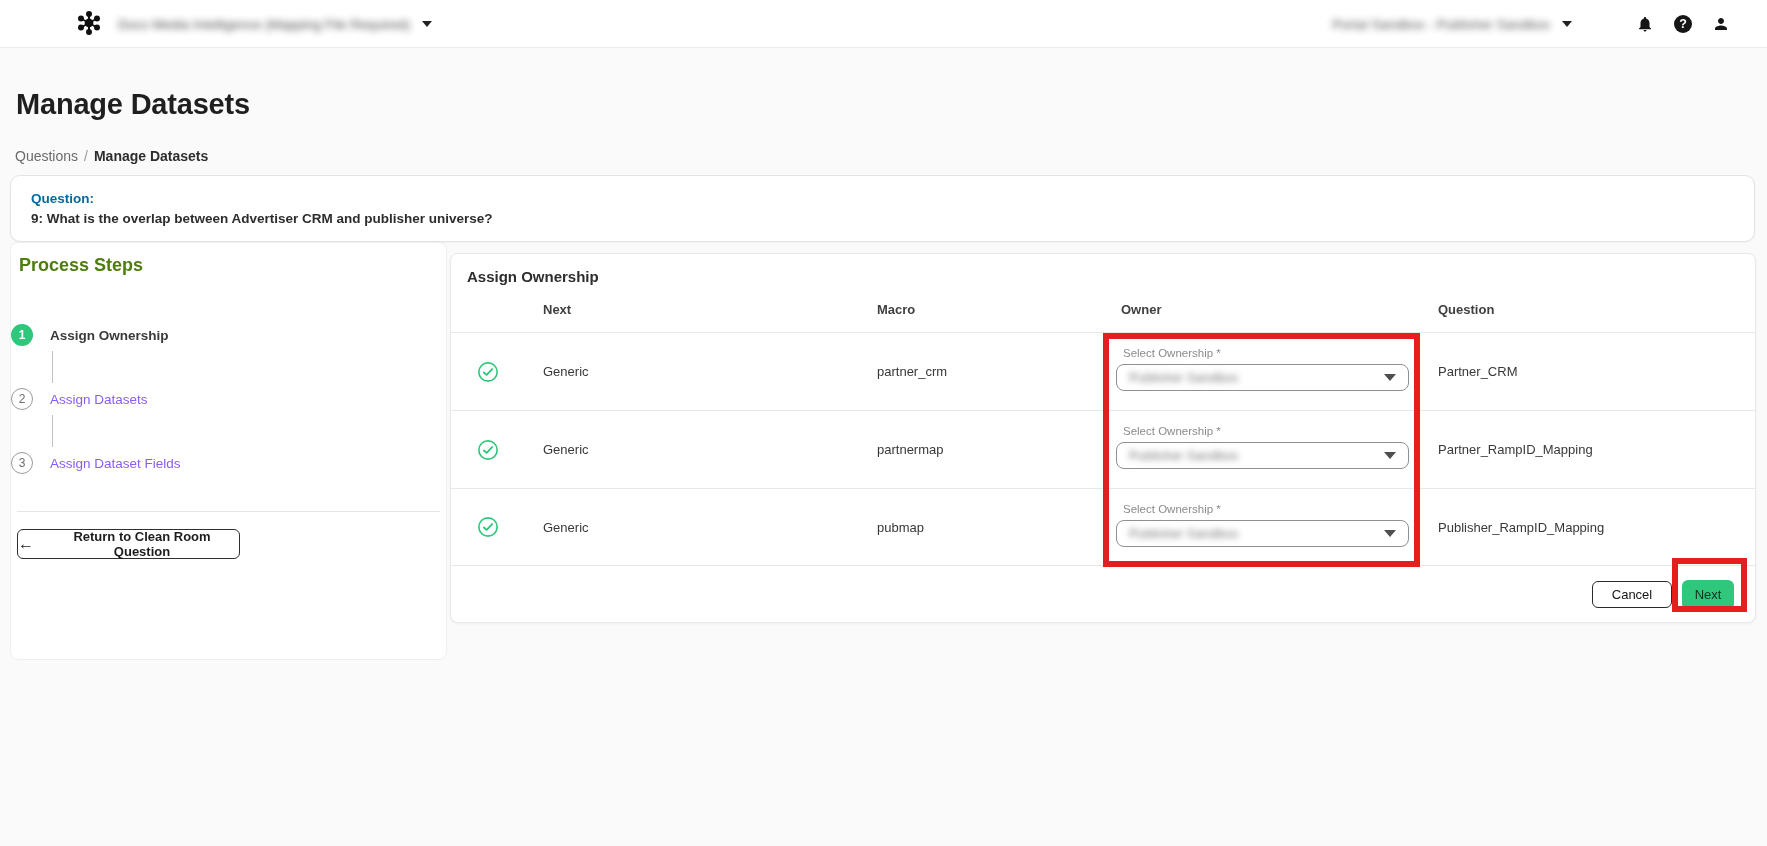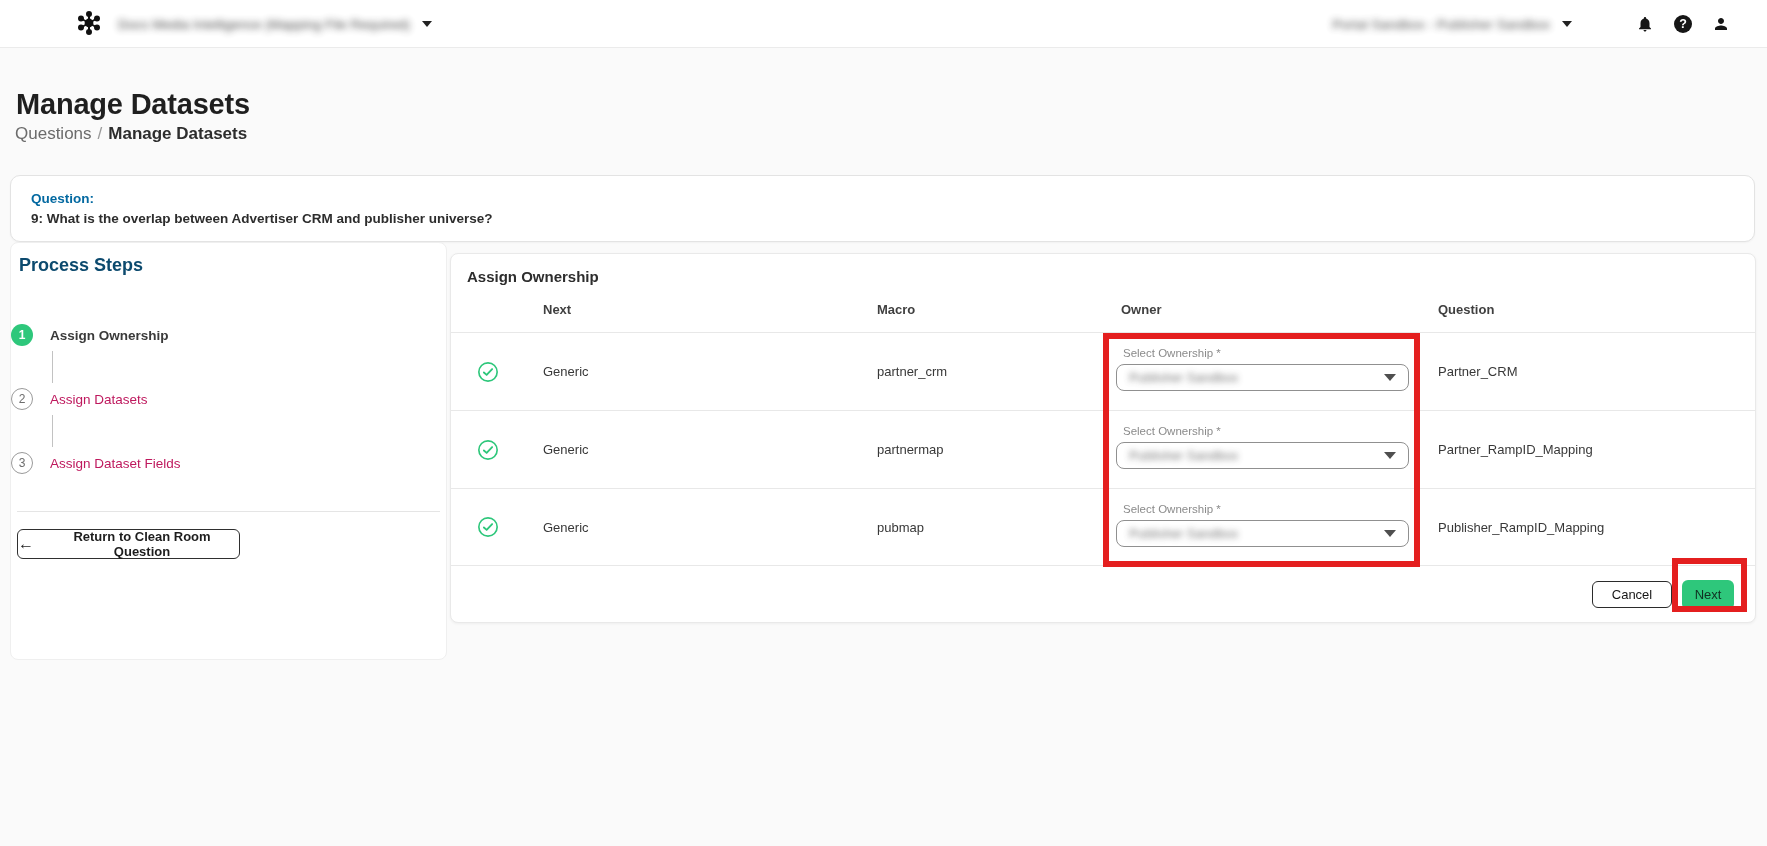--- a/index.html
+++ b/index.html
@@ -17,43 +17,43 @@
   .nav-env { position:absolute; right:195px; top:0; height:48px; display:flex; align-items:center; gap:12px; cursor:pointer; }
   .nav-env .t { font-size:13.5px; color:#333; filter:blur(3.5px); opacity:.85; }
   .nav-icons { position:absolute; right:36px; top:0; height:48px; display:flex; align-items:center; gap:18px; }
   .nav-icon { width:20px; height:20px; display:flex; align-items:center; justify-content:center; cursor:pointer; }
   .help-circle { width:18px; height:18px; border-radius:50%; background:#161616; color:#fff;
     font-size:12.5px; font-weight:700; display:flex; align-items:center; justify-content:center; }
 
   
   .page-title { position:absolute; left:16px; top:88px; font-size:29px; font-weight:600;
     color:#1f1f1f; letter-spacing:-0.2px; }
-  .breadcrumb { position:absolute; left:15px; top:124px; font-size:17px; display:flex; gap:6px; align-items:center; }
+  .breadcrumb { position:absolute; left:15px; top:148px; font-size:14px; display:flex; gap:6px; align-items:center; }
   .breadcrumb .crumb-link { color:#6b6b6b; cursor:pointer; }
   .breadcrumb .crumb-sep { color:#9a9a9a; }
   .breadcrumb .crumb-current { color:#2d2d2d; font-weight:600; }
 
   
   .question-card { position:absolute; left:10px; top:175px; width:1745px; height:67px;
     background:#fff; border:1px solid #e3e3e3; border-radius:10px;
     box-shadow:0 1px 2px rgba(0,0,0,.04); padding:15px 20px 0 20px; }
   .question-label { font-size:13.5px; font-weight:700; color:#0369a1; margin-bottom:5px; }
   .question-text { font-size:13.5px; font-weight:700; color:#2d2d2d; }
 
   
   .left-card { position:absolute; left:10px; top:242px; width:437px; height:418px;
     background:#fff; border:1px solid #efefef; border-radius:8px; }
-  .ps-title { position:absolute; left:8px; top:12px; font-size:18px; font-weight:700; color:#0c4a6e; }
+  .ps-title { position:absolute; left:8px; top:12px; font-size:18px; font-weight:700; color:#4d7c0f; }
   .step { position:absolute; left:0; display:flex; align-items:center; gap:17px; }
   .step-circle { width:22px; height:22px; border-radius:50%; display:flex; align-items:center;
     justify-content:center; font-size:12px; font-weight:700; flex:0 0 22px; }
   .step-circle.active { background:#2ec77b; color:#fff; border:none; }
   .step-circle.idle { background:#fff; color:#6d6d6d; border:1.5px solid #9a9a9a; font-weight:400; }
   .step-label { font-size:13.5px; color:#3a3a3a; font-weight:600; }
-  .step-label.idle { font-weight:400; color:#be185d; }
+  .step-label.idle { font-weight:400; color:#8b5cf6; }
   .step-connector { position:absolute; left:41px; width:1px; background:#c2c2c2; }
   .left-divider { position:absolute; left:6px; right:6px; top:268px; height:1px; background:#e5e5e5; }
   .return-btn { position:absolute; left:6px; top:286px; width:223px; height:30px;
     background:#fff; border:1.5px solid #2f2f2f; border-radius:6px; cursor:pointer;
     display:flex; align-items:center; justify-content:center; gap:11px;
     font-size:13px; font-weight:600; color:#1d1d1d; font-family:inherit; }
   .return-arrow { font-size:16px; line-height:1; margin-top:-1px; }
 
   
   .right-card { position:absolute; left:450px; top:253px; width:1306px; height:370px;

